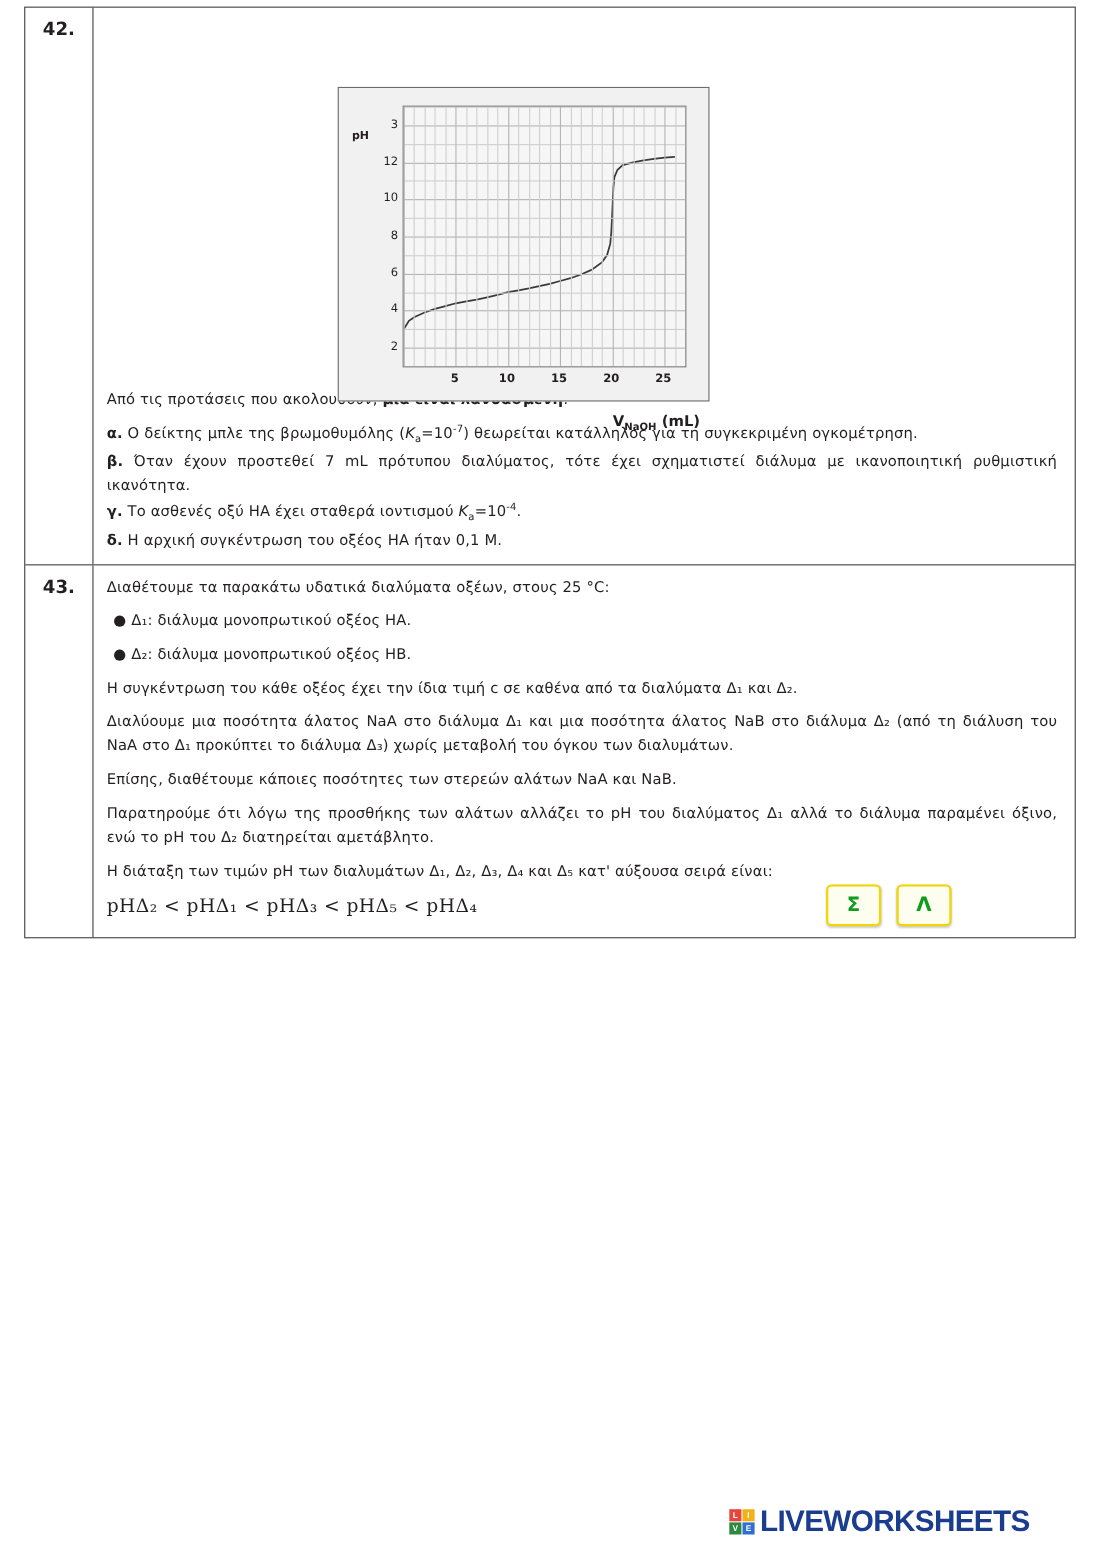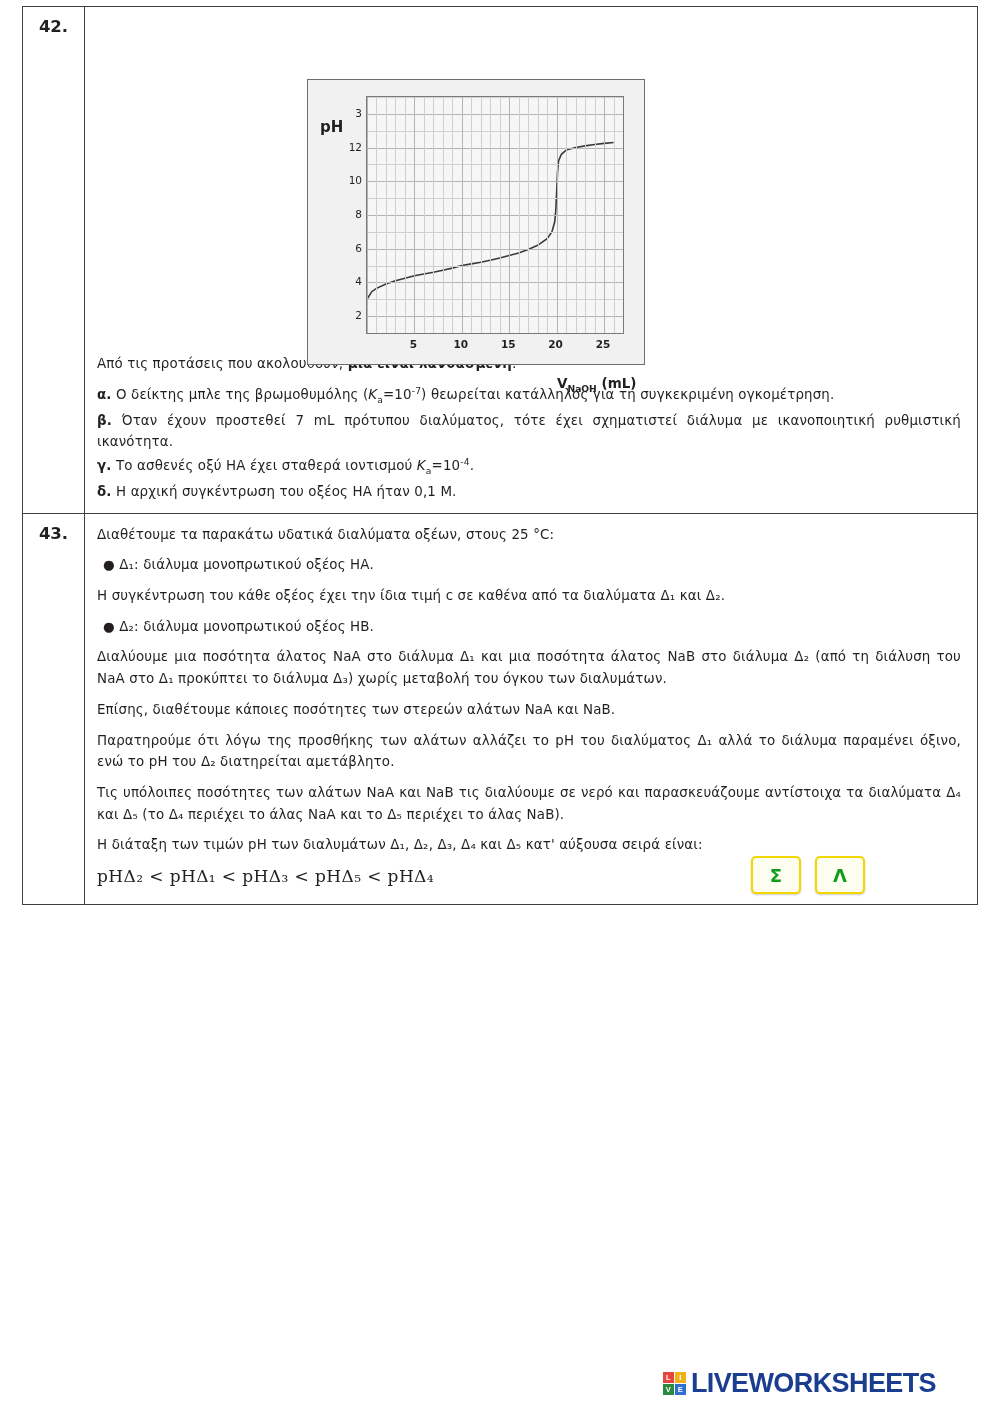--- a/index.html
+++ b/index.html
@@ -94,21 +94,21 @@
     position: absolute;
     background: #cfcfcf;
   }
   .gridv { width: 1px; top: 0; bottom: 0; }
   .gridh { height: 1px; left: 0; right: 0; }
   .gridv.major, .gridh.major { background: #b4b4b4; }
   .ylabel-ph {
     position: absolute;
     left: 12px;
     top: 38px;
-    font-size: 15px;
+    font-size: 10px;
     font-weight: bold;
   }
   .ytick {
     position: absolute;
     right: 0;
     width: 52px;
     text-align: right;
     font-size: 10.5px;
     transform: translateY(-50%);
   }
@@ -277,26 +277,25 @@
 
       </div>
     </div>
 
     <div class="qrow">
       <div class="qnum">43.</div>
       <div class="qbody">
 
         <div class="txt" style="margin-top:2px;">Διαθέτουμε τα παρακάτω υδατικά διαλύματα οξέων, στους 25 °C:</div>
         <div class="txt bullet-line" style="margin-top:9px;">● Δ₁: διάλυμα μονοπρωτικού οξέος ΗΑ.</div>
+        <div class="txt bullet-line" style="margin-top:9px;">● Δ₂: διάλυμα μονοπρωτικού οξέος ΗΒ.</div>
         <div class="txt" style="margin-top:9px;">Η συγκέντρωση του κάθε οξέος έχει την ίδια τιμή c σε καθένα από τα διαλύματα Δ₁ και Δ₂.</div>
-        <div class="txt bullet-line" style="margin-top:9px;">● Δ₂: διάλυμα μονοπρωτικού οξέος ΗΒ.</div>
         <div class="txt" style="margin-top:9px;">Διαλύουμε μια ποσότητα άλατος NaA στο διάλυμα Δ₁ και μια ποσότητα άλατος NaB στο διάλυμα Δ₂ (από τη διάλυση του NaA στο Δ₁ προκύπτει το διάλυμα Δ₃) χωρίς μεταβολή του όγκου των διαλυμάτων.</div>
         <div class="txt" style="margin-top:9px;">Επίσης, διαθέτουμε κάποιες ποσότητες των στερεών αλάτων NaA και NaB.</div>
         <div class="txt" style="margin-top:9px;">Παρατηρούμε ότι λόγω της προσθήκης των αλάτων αλλάζει το pH του διαλύματος Δ₁ αλλά το διάλυμα παραμένει όξινο, ενώ το pH του Δ₂ διατηρείται αμετάβλητο.</div>
-        <div class="txt" style="margin-top:9px;">Τις υπόλοιπες ποσότητες των αλάτων NaA και NaB τις διαλύουμε σε νερό και παρασκευάζουμε αντίστοιχα τα διαλύματα Δ₄ και Δ₅ (το Δ₄ περιέχει το άλας NaA και το Δ₅ περιέχει το άλας NaB).</div>
         <div class="txt" style="margin-top:9px;">Η διάταξη των τιμών pH των διαλυμάτων Δ₁, Δ₂, Δ₃, Δ₄ και Δ₅ κατ' αύξουσα σειρά είναι:</div>
 
         <div class="ph-line">pHΔ₂ &lt; pHΔ₁ &lt; pHΔ₃ &lt; pHΔ₅ &lt; pHΔ₄</div>
 
         <div class="tfrow">
           <div class="tfbtn">Σ</div>
           <div class="tfbtn">Λ</div>
         </div>
 
       </div>

